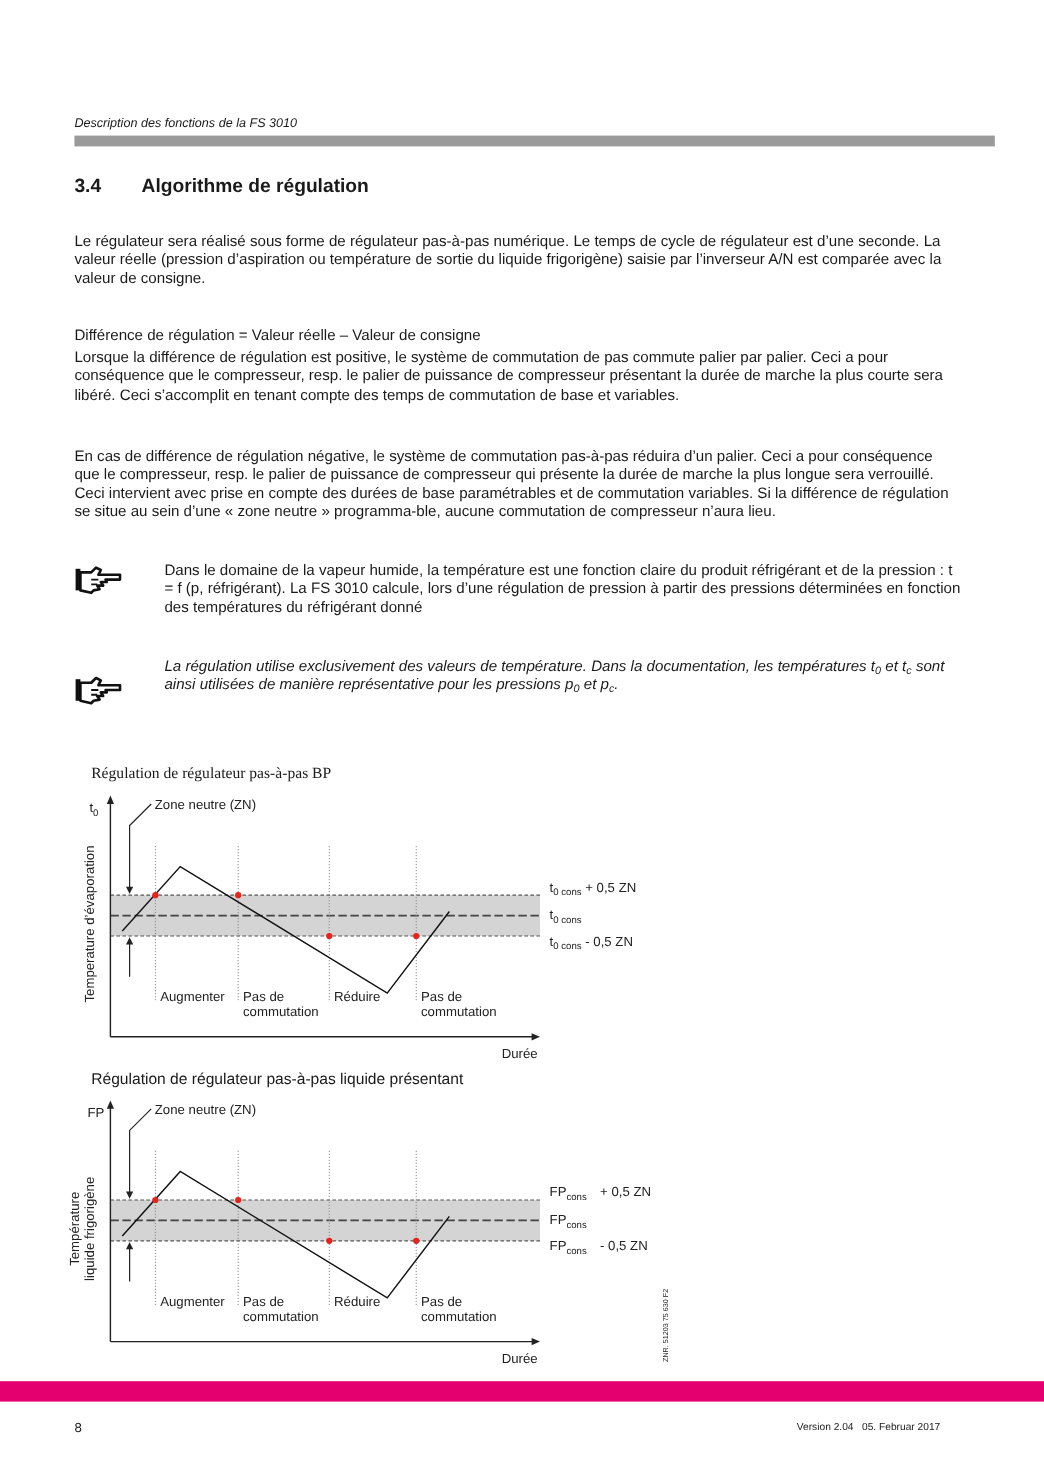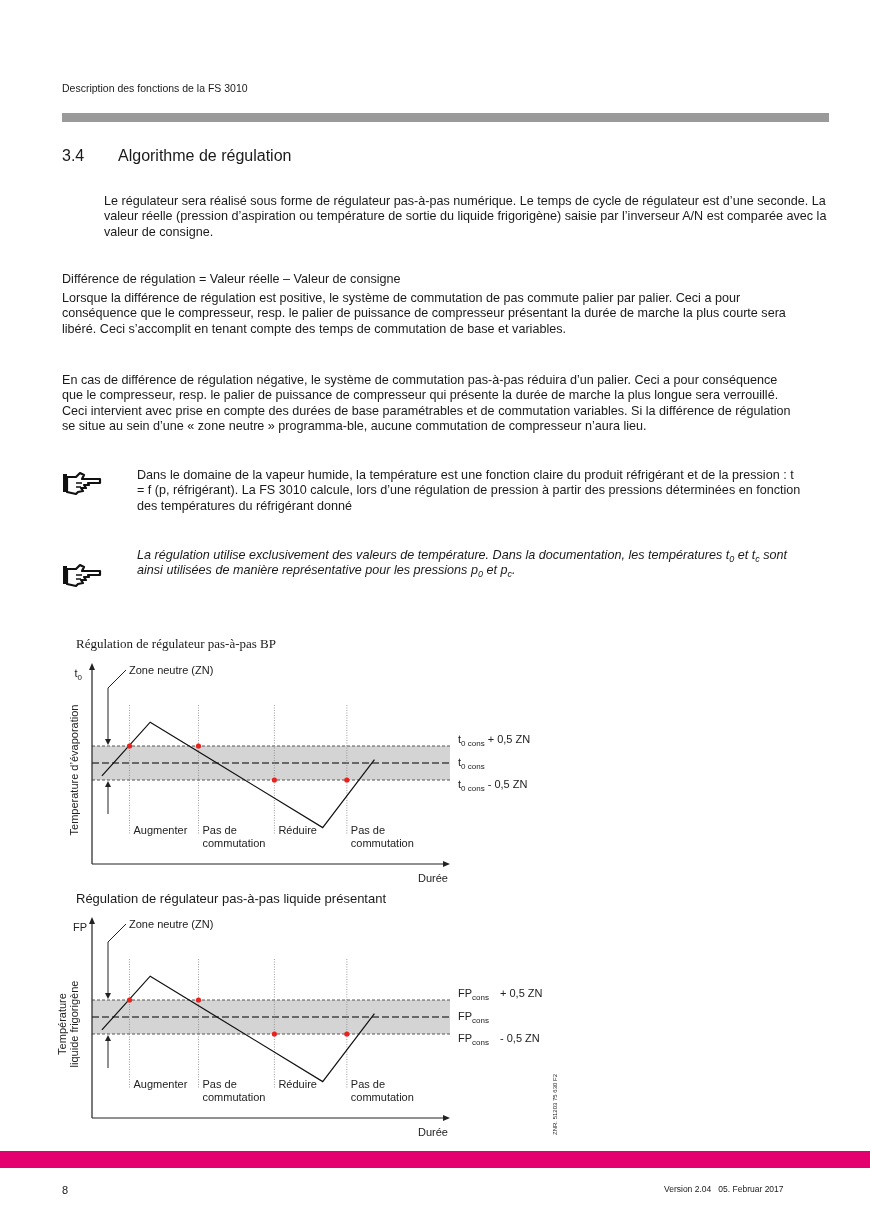--- a/index.html
+++ b/index.html
@@ -1,21 +1,21 @@
 <!DOCTYPE html>
 <html><head>
 <meta charset="utf-8">
 <style>
   html, body { margin:0; padding:0; }
   body { width:870px; height:1230px; background:#ffffff; position:relative; overflow:hidden;
          font-family:"Liberation Sans", sans-serif; color:#1a1a1a; }
   .abs { position:absolute; }
-  .header-text { left:62px; top:82px; font-size:10.5px; }
+  .header-text { left:62px; top:97px; font-size:10.5px;font-style:italic; }
   .header-bar { left:62px; top:113px; width:767px; height:9px; background:#9a9a9a; }
-  .section-title { left:62px; top:147px; font-size:16px; font-weight:normal; }
+  .section-title { left:62px; top:147px; font-size:16px; font-weight:bold; }
   .section-title .num { display:inline-block; width:56px; }
   .para { left:62px; width:730px; font-size:12.6px; line-height:15.4px; }
   .note { left:137px; width:665px; font-size:12.6px; line-height:15.4px; }
   .hand { left:62px; width:42px; height:26px; }
   sub { font-size:9px; vertical-align:-3px; line-height:0; }
   .chart-title { font-size:13px; }
   svg text { font-family:"Liberation Sans", sans-serif; fill:#222; }
   .footer-bar { left:0; top:1151px; width:870px; height:17px; }
   .page-num { left:62px; top:1184px; font-size:11px; }
   .version { left:664px; top:1184px; font-size:8.5px; }
@@ -23,21 +23,21 @@
 </head>
 <body>
 
 <div class="abs header-text">Description des fonctions de la FS 3010</div>
 <div class="abs header-bar" style="background: rgb(154, 154, 154);"></div>
 
 <div class="abs section-title">
   <span class="num">3.4</span><span>Algorithme de régulation</span>
 </div>
 
-<div class="abs para" style="top:194px;margin-left:42px;">Le régulateur sera réalisé sous forme de régulateur pas-à-pas numérique. Le temps de cycle de régulateur est d’une seconde. La valeur réelle (pression d’aspiration ou température de sortie du liquide frigorigène) saisie par l’inverseur A/N est comparée avec la valeur de consigne.</div>
+<div class="abs para" style="top:194px;">Le régulateur sera réalisé sous forme de régulateur pas-à-pas numérique. Le temps de cycle de régulateur est d’une seconde. La valeur réelle (pression d’aspiration ou température de sortie du liquide frigorigène) saisie par l’inverseur A/N est comparée avec la valeur de consigne.</div>
 <div class="abs para" style="top:272px;">Différence de régulation = Valeur réelle – Valeur de consigne</div>
 <div class="abs para" style="top:291px;">Lorsque la différence de régulation est positive, le système de commutation de pas commute palier par palier. Ceci a pour conséquence que le compresseur, resp. le palier de puissance de compresseur présentant la durée de marche la plus courte sera libéré. Ceci s’accomplit en tenant compte des temps de commutation de base et variables.</div>
 <div class="abs para" style="top:373px;">En cas de différence de régulation négative, le système de commutation pas-à-pas réduira d’un palier. Ceci a pour conséquence que le compresseur, resp. le palier de puissance de compresseur qui présente la durée de marche la plus longue sera verrouillé. Ceci intervient avec prise en compte des durées de base paramétrables et de commutation variables. Si la différence de régulation se situe au sein d’une « zone neutre » programma-ble, aucune commutation de compresseur n’aura lieu.</div>
 
 <div class="abs hand" style="top:471px;">
   <svg width="42" height="26" viewBox="0 0 42 26">
     <rect x="1" y="3" width="4" height="18" fill="#111"></rect>
     <path d="M5 6 L14 6 L18 2 L22 4 L20 8 L38 8 L38 12 L26 12 L27 14 L22 14 L24 17 L19 17 L21 20 L16 21 L14 23 L5 21 Z" fill="#fff" stroke="#111" stroke-width="2.2" stroke-linejoin="round"></path>
     <path d="M14 12 L20 12 M14 16 L19 16" stroke="#111" stroke-width="1.6"></path>
   </svg>

